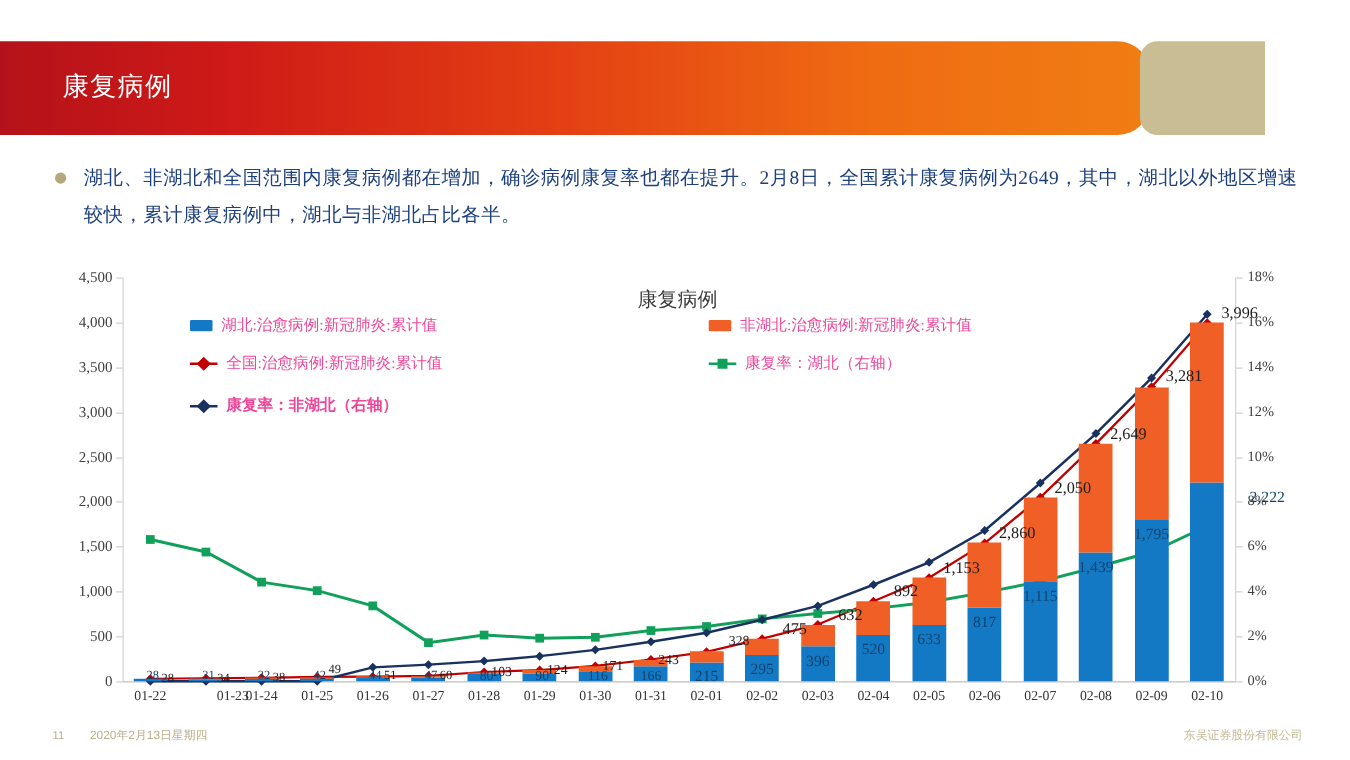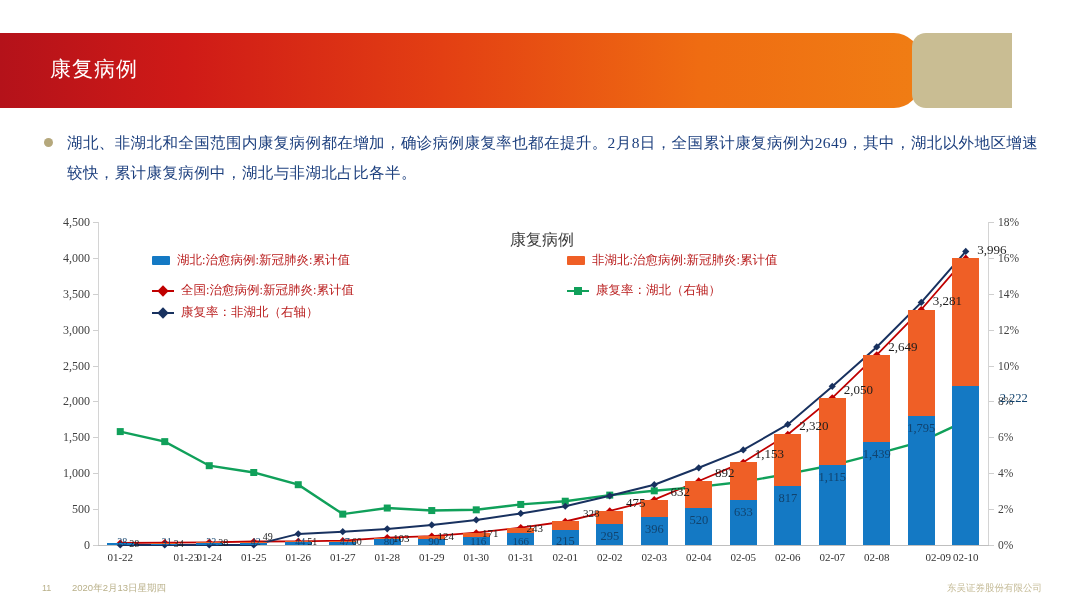--- a/index.html
+++ b/index.html
@@ -79,21 +79,21 @@
     font-size: 12.5px; white-space: nowrap; font-family: "Liberation Serif", serif;
   }
   .dl-blue { color: #11436e; }
   .dl-red  { color: #1d1d1d; }
 
   svg.overlay { position: absolute; left: 0; top: 0; width: 890px; height: 323px; overflow: visible; }
 
   
   .legend { position: absolute; left: 130px; top: 44px; width: 780px; }
   .lg-row { position: absolute; display: flex; align-items: center; gap: 7px; }
-  .lg-text { font-size: 12.5px; color: #b91c1c; white-space: nowrap; font-family: "Liberation Serif", serif; }
+  .lg-text { font-size: 12.5px; color: #ec4899; white-space: nowrap; font-family: "Liberation Serif", serif; }
   .swatch-bar { width: 18px; height: 9px; border-radius: 1px; }
   .swatch-line { position: relative; width: 22px; height: 10px; }
   .swatch-line i { position: absolute; left: 0; top: 4px; width: 22px; height: 2px; display: block; }
   .swatch-line b { position: absolute; left: 7px; top: 1px; width: 8px; height: 8px; display: block; }
 
   
   .footer-page { position: absolute; left: 42px; top: 583px; font-size: 9px; color: #b9b089; }
   .footer-date { position: absolute; left: 72px; top: 582px; font-size: 9.5px; color: #b9b089; }
   .footer-corp { position: absolute; right: 38px; top: 582px; font-size: 9.5px; color: #c4ba95; }
 </style>
@@ -132,21 +132,21 @@
           </span>
           <span class="lg-text">全国:治愈病例:新冠肺炎:累计值</span>
         </div>
         <div class="lg-row" style="left: 415px; top: 30px;">
           <span class="swatch-line">
             <i style="background: rgb(16, 160, 90);"></i>
             <b style="background: rgb(16, 160, 90); transform: none;"></b>
           </span>
           <span class="lg-text">康复率：湖北（右轴）</span>
         </div>
-        <div class="lg-row" style="left: 0px; top: 52px;">
+        <div class="lg-row" style="left: 0px; top: 64px; font-weight: bold;">
           <span class="swatch-line">
             <i style="background: rgb(24, 49, 95);"></i>
             <b style="background: rgb(24, 49, 95); transform: rotate(45deg);"></b>
           </span>
           <span class="lg-text">康复率：非湖北（右轴）</span>
         </div>
       </div>
 
     <div class="plot" id="plot">
       <div class="axis-line yaxis-l"></div>
@@ -268,21 +268,21 @@
         <div class="xlab" style="left: 378.25px;">01-30</div>
         <div class="xlab" style="left: 422.75px;">01-31</div>
         <div class="xlab" style="left: 467.25px;">02-01</div>
         <div class="xlab" style="left: 511.75px;">02-02</div>
         <div class="xlab" style="left: 556.25px;">02-03</div>
         <div class="xlab" style="left: 600.75px;">02-04</div>
         <div class="xlab" style="left: 645.25px;">02-05</div>
         <div class="xlab" style="left: 689.75px;">02-06</div>
         <div class="xlab" style="left: 734.25px;">02-07</div>
         <div class="xlab" style="left: 778.75px;">02-08</div>
-        <div class="xlab" style="left: 823.25px; margin-left: 17px;">02-09</div>
+        <div class="xlab" style="left: 823.25px;">02-09</div>
         <div class="xlab" style="left: 867.75px;">02-10</div>
         <div class="bar" style="left: 8.9px; width: 26.7px; height: 2.00978px;">
           <div class="bar-hb" style="height: 2.00978px; background: rgb(20, 121, 196);"></div>
           <div class="bar-nhb" style="height: 0px; bottom: 2.00978px; background: rgb(239, 95, 38);"></div>
         </div>
         <div class="bar" style="left: 53.4px; width: 26.7px; height: 2.44044px;">
           <div class="bar-hb" style="height: 2.22511px; background: rgb(20, 121, 196);"></div>
           <div class="bar-nhb" style="height: 0.215333px; bottom: 2.22511px; background: rgb(239, 95, 38);"></div>
         </div>
         <div class="bar" style="left: 97.9px; width: 26.7px; height: 2.72756px;">
@@ -385,21 +385,21 @@
         <div class="dlabel dl-red" style="left: 258.75px; top: 318.693px; font-size: 10px;">60</div>
         <div class="dlabel dl-red" style="left: 303.25px; top: 315.607px; font-size: 11px;">103</div>
         <div class="dlabel dl-red" style="left: 347.75px; top: 314.1px; font-size: 11px;">124</div>
         <div class="dlabel dl-red" style="left: 392.25px; top: 310.726px; font-size: 11px;">171</div>
         <div class="dlabel dl-red" style="left: 436.75px; top: 305.558px; font-size: 11px;">243</div>
         <div class="dlabel dl-red" style="left: 493.25px; top: 291.457px; font-size: 11px;">328</div>
         <div class="dlabel dl-red" style="left: 537.75px; top: 280.906px; font-size: 13px;">475</div>
         <div class="dlabel dl-red" style="left: 582.25px; top: 269.636px; font-size: 13px;">632</div>
         <div class="dlabel dl-red" style="left: 626.75px; top: 250.974px; font-size: 13px;">892</div>
         <div class="dlabel dl-red" style="left: 671.25px; top: 232.24px; font-size: 13px;">1,153</div>
-        <div class="dlabel dl-red" style="left: 715.75px; top: 204.462px; font-size: 13px;">2,320</div>
+        <div class="dlabel dl-red" style="left: 715.75px; top: 204.462px; font-size: 13px;">2,860</div>
         <div class="dlabel dl-red" style="left: 760.25px; top: 167.856px; font-size: 13px;">2,050</div>
         <div class="dlabel dl-red" style="left: 804.75px; top: 124.861px; font-size: 13px;">2,649</div>
         <div class="dlabel dl-red" style="left: 849.25px; top: 79.4971px; font-size: 13px;">3,281</div>
         <div class="dlabel dl-red" style="left: 893.75px; top: 28.176px; font-size: 13px;">3,996</div>
       </div>
   </div>
 
   <div class="footer-page">11</div>
   <div class="footer-date">2020年2月13日星期四</div>
   <div class="footer-corp">东吴证券股份有限公司</div>

